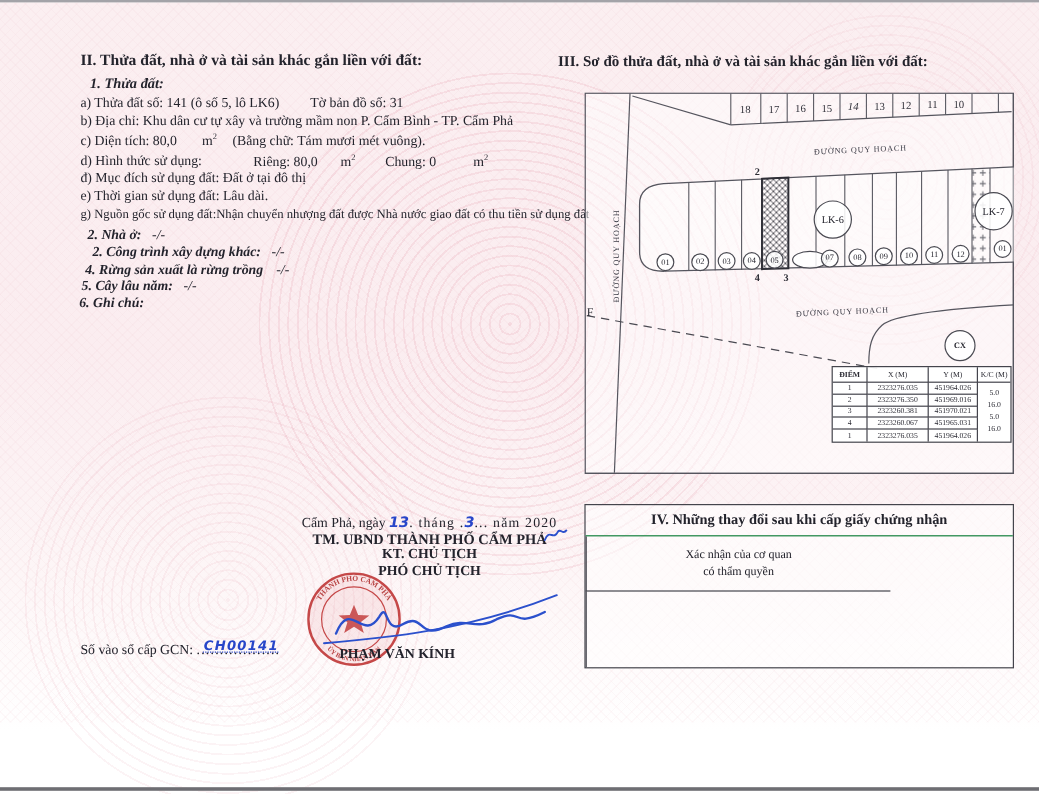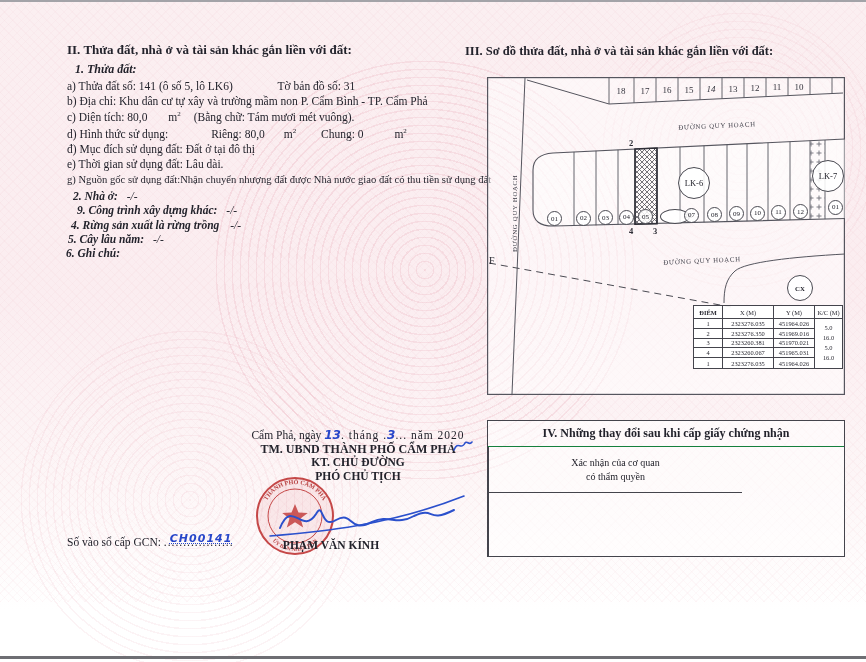--- a/index.html
+++ b/index.html
@@ -79,21 +79,21 @@
 <div class="ring r2"></div>
 <div class="ring r3"></div>
 <div class="edge-top"></div>
 <div class="edge-bottom"></div>
 
 <div class="line b" style="left:67px;top:42px;font-size:13px;">II. Thửa đất, nhà ở và tài sản khác gắn liền với đất:</div>
 <div class="line b i" style="left:75px;top:62px;font-size:12px;">1. Thửa đất:</div>
 
 <div class="line" style="left:67px;top:80px;">
   <span>a) Thửa đất số: 141 (ô số 5, lô LK6)</span>
-  <span style="margin-left:42px;">Tờ bản đồ số: 31</span>
+  <span style="margin-left:23px;">Tờ bản đồ số: 31</span>
 </div>
 <div class="line" style="left:67px;top:95px;">b) Địa chỉ:   Khu dân cư tự xây và trường mầm non P. Cẩm Bình - TP. Cẩm Phả</div>
 <div class="line" style="left:67px;top:110px;">
   <span>c) Diện tích: 80,0</span>
   <span style="margin-left:18px;">m</span><sup>2</sup>
   <span style="margin-left:10px;">(Bằng chữ: Tám mươi mét vuông).</span>
 </div>
 <div class="line" style="left:67px;top:127px;">
   <span>d) Hình thức sử dụng:</span>
   <span style="margin-left:40px;">Riêng: 80,0</span>
@@ -103,21 +103,21 @@
 </div>
 <div class="line" style="left:67px;top:143px;">đ) Mục đích sử dụng đất:   Đất ở tại đô thị</div>
 <div class="line" style="left:67px;top:158px;">e) Thời gian sử dụng đất:   Lâu dài.</div>
 <div class="line small" style="left:67px;top:174px;">g) Nguồn gốc sử dụng đất:Nhận chuyển nhượng đất được Nhà nước giao đất có thu tiền sử dụng đất</div>
 
 <div class="line b i" style="left:73px;top:190px;">
   <span>2. Nhà ở:</span>
   <span style="margin-left:6px;font-weight:normal;">-/-</span>
 </div>
 <div class="line b i" style="left:77px;top:204px;">
-  <span>9. Công trình xây dựng khác:</span>
+  <span>2. Công trình xây dựng khác:</span>
   <span style="margin-left:6px;font-weight:normal;">-/-</span>
 </div>
 <div class="line b i" style="left:71px;top:219px;">
   <span>4. Rừng sản xuất là rừng trồng</span>
   <span style="margin-left:8px;font-weight:normal;">-/-</span>
 </div>
 <div class="line b i" style="left:68px;top:233px;">
   <span>5. Cây lâu năm:</span>
   <span style="margin-left:6px;font-weight:normal;">-/-</span>
 </div>
@@ -234,21 +234,21 @@
   </div>
   <div></div>
   <div class="sec4-c2"></div>
 </div>
 
 <div class="sigblock" style="left:228px;top:428px;width:260px;font-size:11.5px;">
   <span>Cẩm Phả, ngày</span>
   <span class="hw" style="font-size:12px;">13</span><span class="dots">. tháng .</span><span class="hw" style="font-size:12px;">3</span><span class="dots">... năm 2020</span>
 </div>
 <div class="sigblock b" style="left:228px;top:442px;width:260px;font-size:12px;">TM. UBND THÀNH PHỐ CẨM PHẢ</div>
-<div class="sigblock b" style="left:228px;top:456px;width:260px;font-size:11.5px;">KT. CHỦ ĐƯỜNG</div>
+<div class="sigblock b" style="left:228px;top:456px;width:260px;font-size:11.5px;">KT. CHỦ TỊCH</div>
 <div class="sigblock b" style="left:228px;top:470px;width:260px;font-size:11.5px;">PHÓ CHỦ TỊCH</div>
 
 <svg style="position:absolute;left:452px;top:438px;" width="22" height="16" viewBox="0 0 22 16">
   <path d="M2,12 C6,2 9,13 13,5 C15,2 17,8 20,4" fill="none" stroke="#2b50cc" stroke-width="1.6" stroke-linecap="round"></path>
 </svg>
 
 <svg style="position:absolute;left:253px;top:474px;" width="84" height="84" viewBox="0 0 84 84">
   <circle cx="42" cy="42" r="38" fill="rgba(214,90,100,0.10)" stroke="#c54848" stroke-width="2"></circle>
   <circle cx="42" cy="42" r="27" fill="none" stroke="#c54848" stroke-width="1"></circle>
   <polygon points="42,30 45.5,38.6 54.8,38.9 47.5,44.6 50.2,53.5 42,48.3 33.8,53.5 36.5,44.6 29.2,38.9 38.5,38.6" fill="#c54848" opacity="0.9"></polygon>

